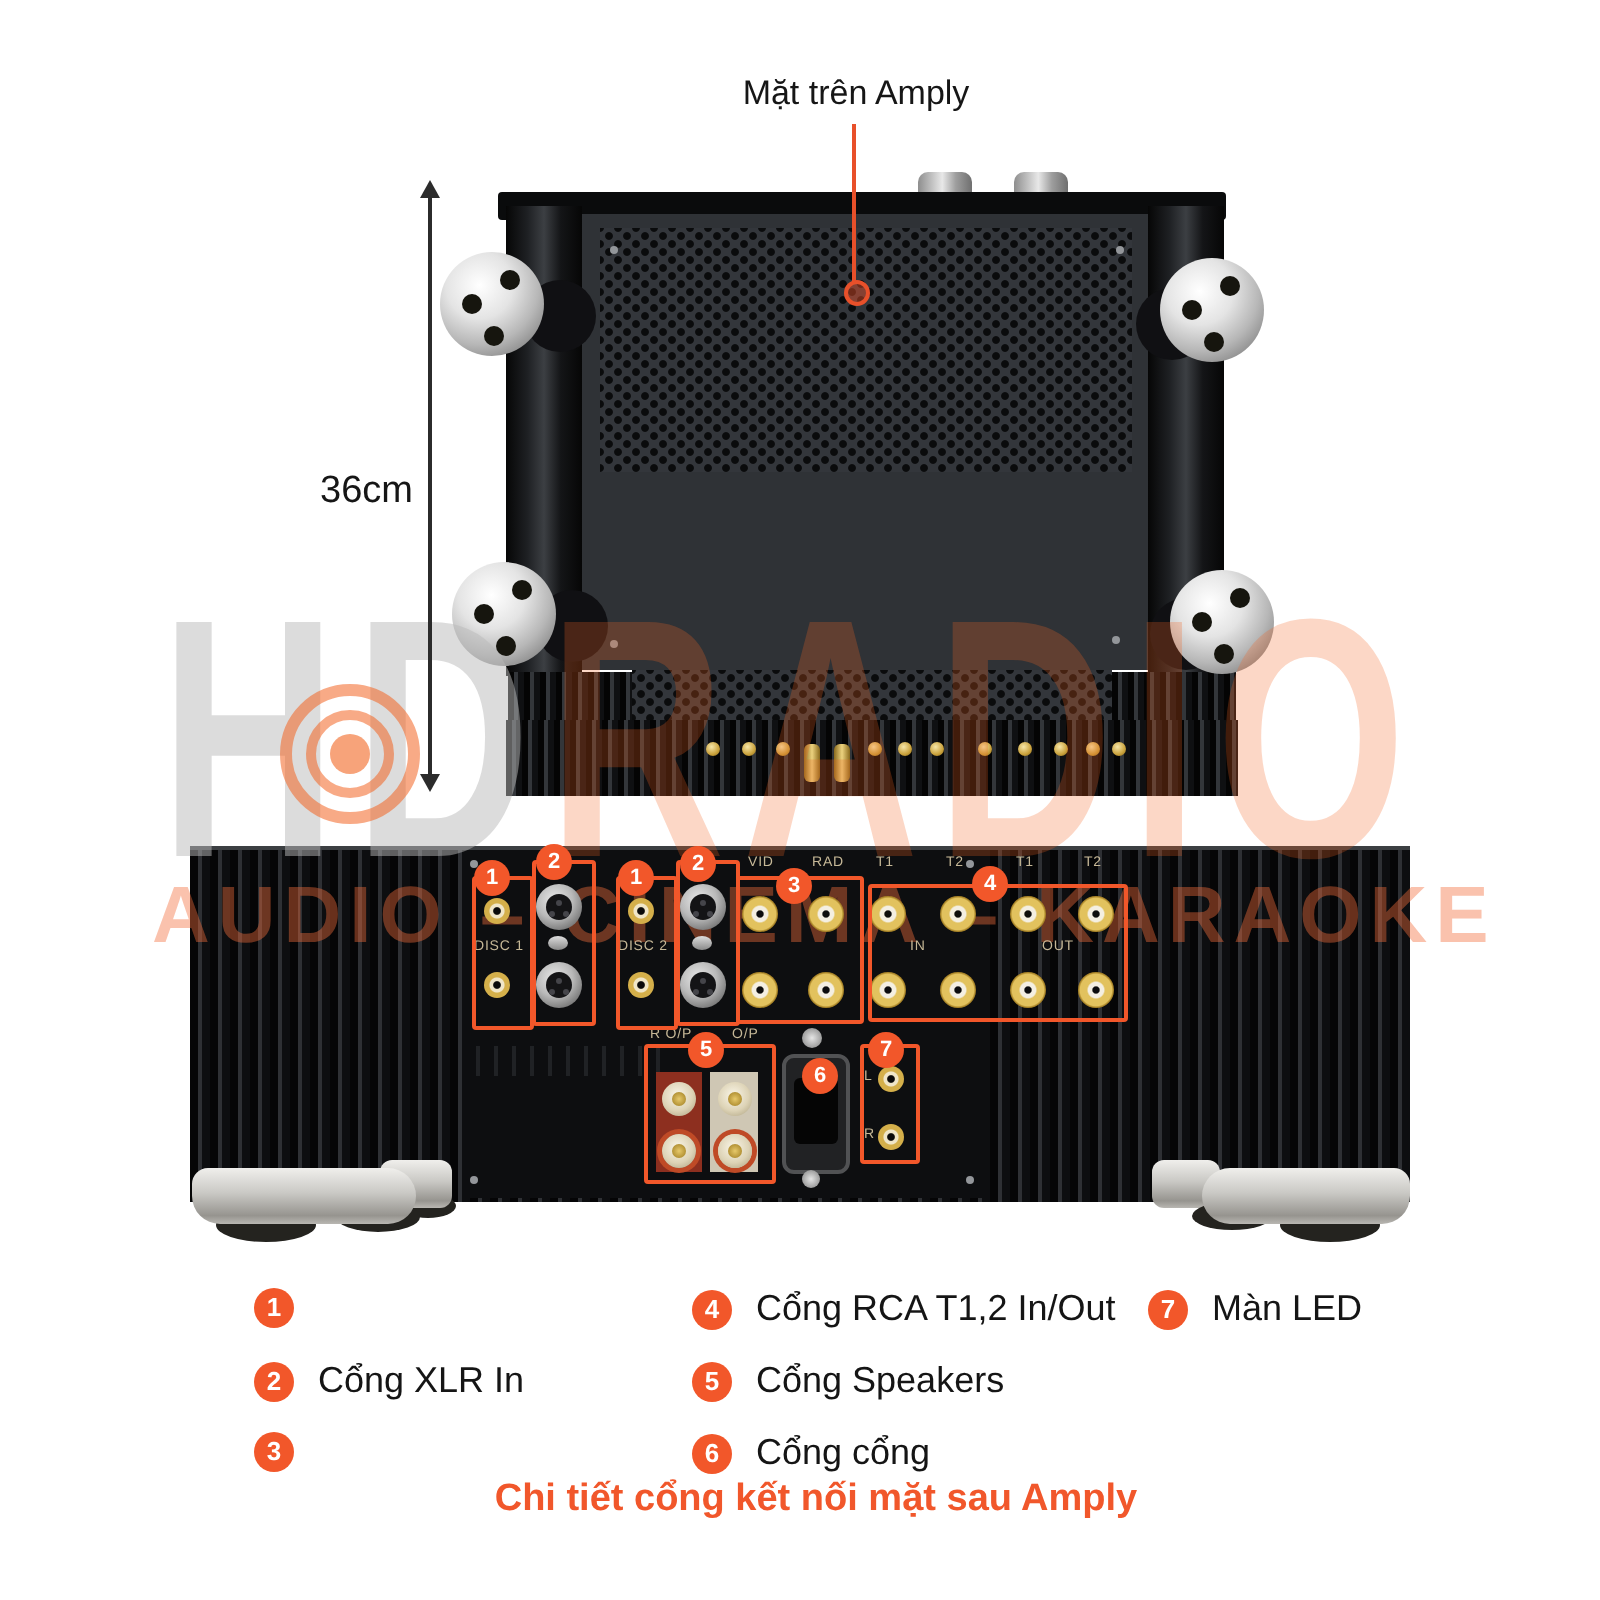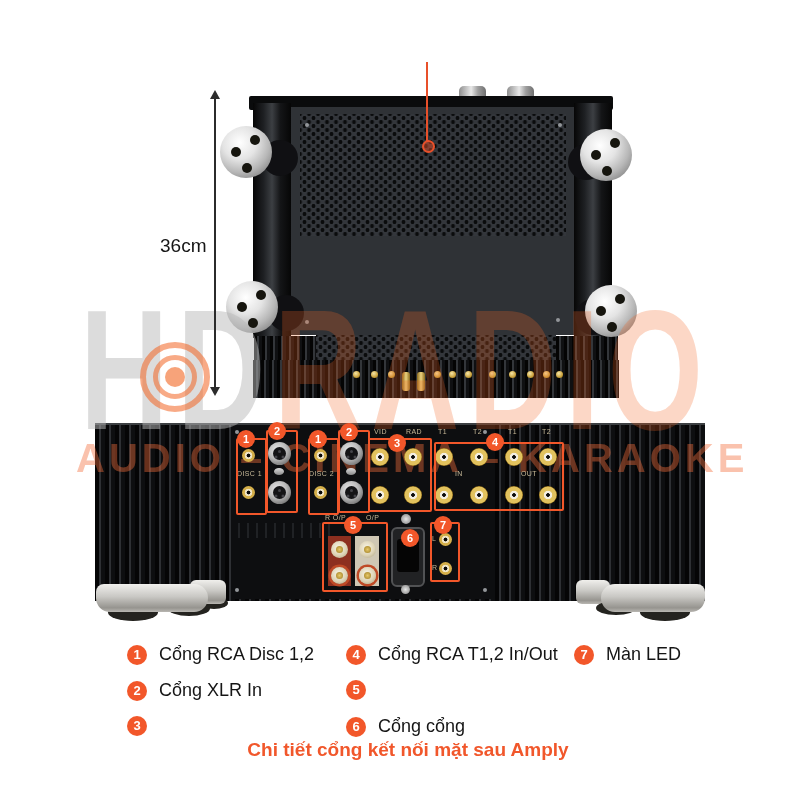--- a/index.html
+++ b/index.html
@@ -76,20 +76,21 @@
   .wm-ring::before{content:"";position:absolute;inset:7px;border:5px solid rgba(242,101,34,.55);border-radius:50%;}
   .wm-ring::after{content:"";position:absolute;inset:19px;background:rgba(242,101,34,.6);border-radius:50%;}
   .wm-tagline{left:76px;top:436px;font-weight:bold;font-size:40px;letter-spacing:4px;
           color:rgba(243,110,60,.42);z-index:25;white-space:nowrap;}
 </style>
 </head>
 <body>
 
 <div id="stage">
 
+  <div class="abs title" style="left:328px;top:37px;width:200px;text-align:center;">Mặt trên Amply</div>
   <div class="abs leader" style="left:426px;top:62px;height:80px;"></div>
   <div class="abs leaderdot" style="left:422px;top:140px;"></div>
 
   <div class="abs tri-up" style="left:210px;top:90px;"></div>
   <div class="abs dimline" style="left:214px;top:98px;height:290px;"></div>
   <div class="abs tri-down" style="left:210px;top:387px;"></div>
   <div class="abs dimlabel" style="left:160px;top:235px;">36cm</div>
 
   <div class="abs wm-big"><span class="wm-gray">HD</span><span class="wm-orange">RADIO</span></div>
   <div class="abs wm-ring"></div>
@@ -234,35 +235,35 @@
     <div class="abs plabel" style="left:432px;top:535px;">L</div>
     <div class="abs rca13" style="left:439px;top:533px;"></div>
     <div class="abs plabel" style="left:432px;top:564px;">R</div>
     <div class="abs rca13" style="left:439px;top:562px;"></div>
     <div class="abs callout" style="left:434px;top:516px;">7</div>
   </div>
 
   <div>
     <div class="abs legend-item" style="left:127px;top:644px;">
       <span class="legend-num">1</span>
-      <span class="legend-label">Cổng RCA Disc 1,2</span>
     </div>
     <div class="abs legend-item" style="left:127px;top:680px;">
       <span class="legend-num">2</span>
       <span class="legend-label">Cổng XLR In</span>
     </div>
     <div class="abs legend-item" style="left:127px;top:716px;">
       <span class="legend-num">3</span>
     </div>
     <div class="abs legend-item" style="left:346px;top:644px;">
       <span class="legend-num">4</span>
       <span class="legend-label">Cổng RCA T1,2 In/Out</span>
     </div>
     <div class="abs legend-item" style="left:346px;top:680px;">
       <span class="legend-num">5</span>
+      <span class="legend-label">Cổng Speakers</span>
     </div>
     <div class="abs legend-item" style="left:346px;top:716px;">
       <span class="legend-num">6</span>
       <span class="legend-label">Cổng cổng</span>
     </div>
     <div class="abs legend-item" style="left:574px;top:644px;">
       <span class="legend-num">7</span>
       <span class="legend-label">Màn LED</span>
     </div>
   </div>

